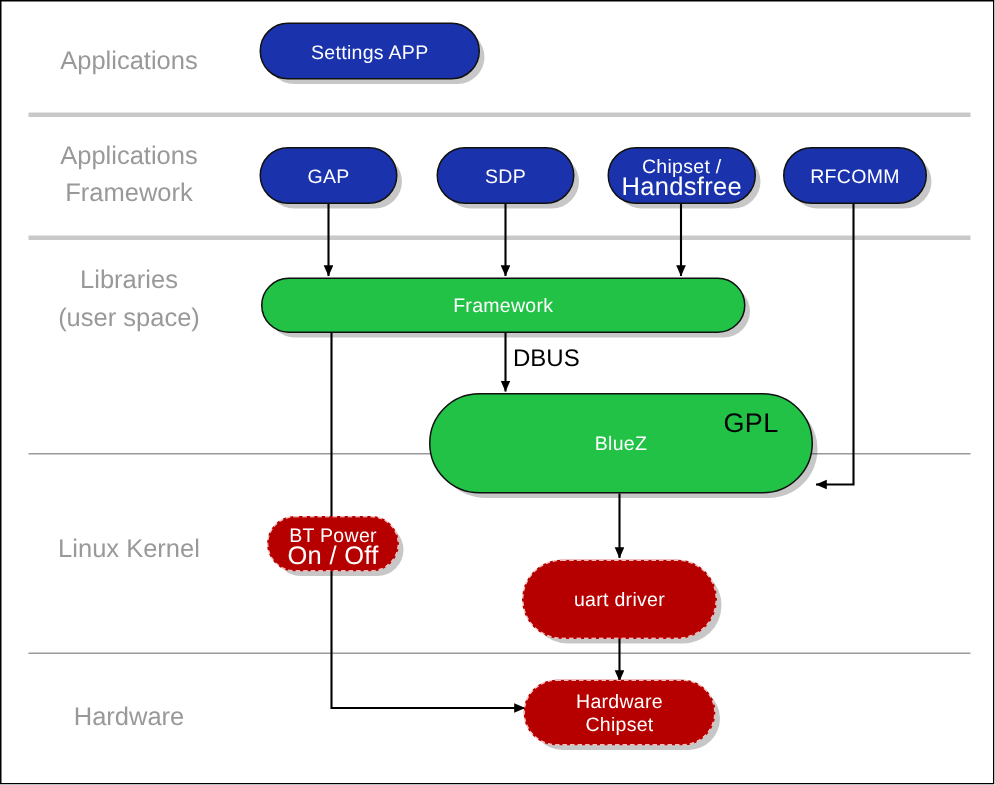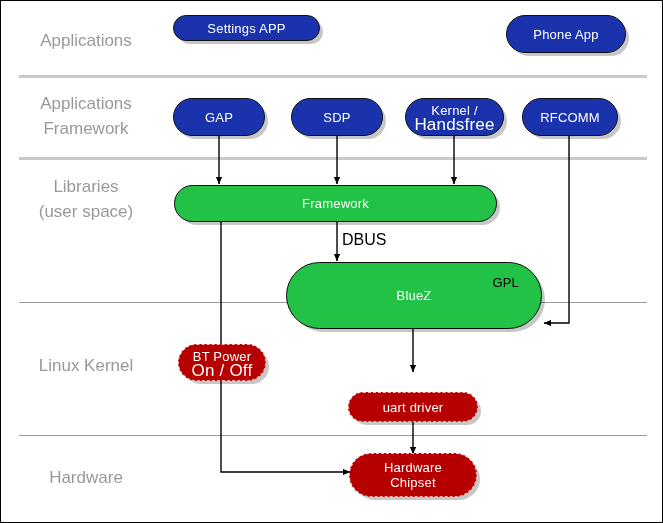--- a/index.html
+++ b/index.html
@@ -74,21 +74,21 @@
   .node.red{background:#b60000;border:1px dashed #f4b9b9;}
 
   .node.green .l1{font-size:13px;}
 
   
   .gpl{
     position:absolute;
     right:22px;
     top:12px;
     color:#000000;
-    font-size:13px;
+    font-size:18px;
     line-height:15px;
   }
 
   
   .edge-label{
     position:absolute;
     color:#000000;
     font-size:16px;
     line-height:14px;
     z-index:4;
@@ -132,38 +132,35 @@
       <path d="M568,135 L568,322 L543,322"></path>
 
       <path d="M412,328 L412,371"></path>
 
       <path d="M412,407 L412,453"></path>
 
       <path d="M220,221 L220,471 L349,471"></path>
     </g>
   </svg>
 
-  <div class="node blue" style="left:172px;top:14px;width:147px;height:26px;">
+  <div class="node blue" style="left:172px;top:14px;width:147px;height:38px;">
     <span class="l1">Settings APP</span>
   </div>
 
-  <div class="node blue" style="left:505px;top:14px;width:120px;height:38px;">
-    <span class="l1">Phone App</span>
-  </div>
 
   <div class="node blue" style="left:172px;top:97px;width:92px;height:38px;align-items:center;">
     <span class="l1">GAP</span>
   </div>
 
   <div class="node blue" style="left:290px;top:97px;width:92px;height:38px;">
     <span class="l1">SDP</span>
   </div>
 
   <div class="node blue" style="left:404px;top:97px;width:99px;height:38px;">
-    <span class="l1">Kernel /</span>
+    <span class="l1">Chipset /</span>
     <span class="l2">Handsfree</span>
   </div>
 
   <div class="node blue" style="left:521px;top:97px;width:96px;height:38px;">
     <span class="l1">RFCOMM</span>
   </div>
 
   <div class="node green" style="left:173px;top:184px;width:323px;height:37px;">
     <span class="l1">Framework</span>
   </div>
@@ -171,21 +168,21 @@
   <div class="node green" style="left:285px;top:261px;width:256px;height:67px;">
     <span class="l1">BlueZ</span>
     <span class="gpl">GPL</span>
   </div>
 
   <div class="node red" style="left:177px;top:343px;width:88px;height:37px;">
     <span class="l1">BT Power</span>
     <span class="l2">On / Off</span>
   </div>
 
-  <div class="node red" style="left:347px;top:391px;width:130px;height:30px;">
+  <div class="node red" style="left:347px;top:372px;width:130px;height:53px;">
     <span class="l1">uart driver</span>
   </div>
 
   <div class="node red" style="left:348px;top:452px;width:128px;height:44px;">
     <span class="l1">Hardware</span>
     <span class="l1">Chipset</span>
   </div>
 
   <div class="edge-label" style="left:341px;top:232px;">DBUS</div>
 

